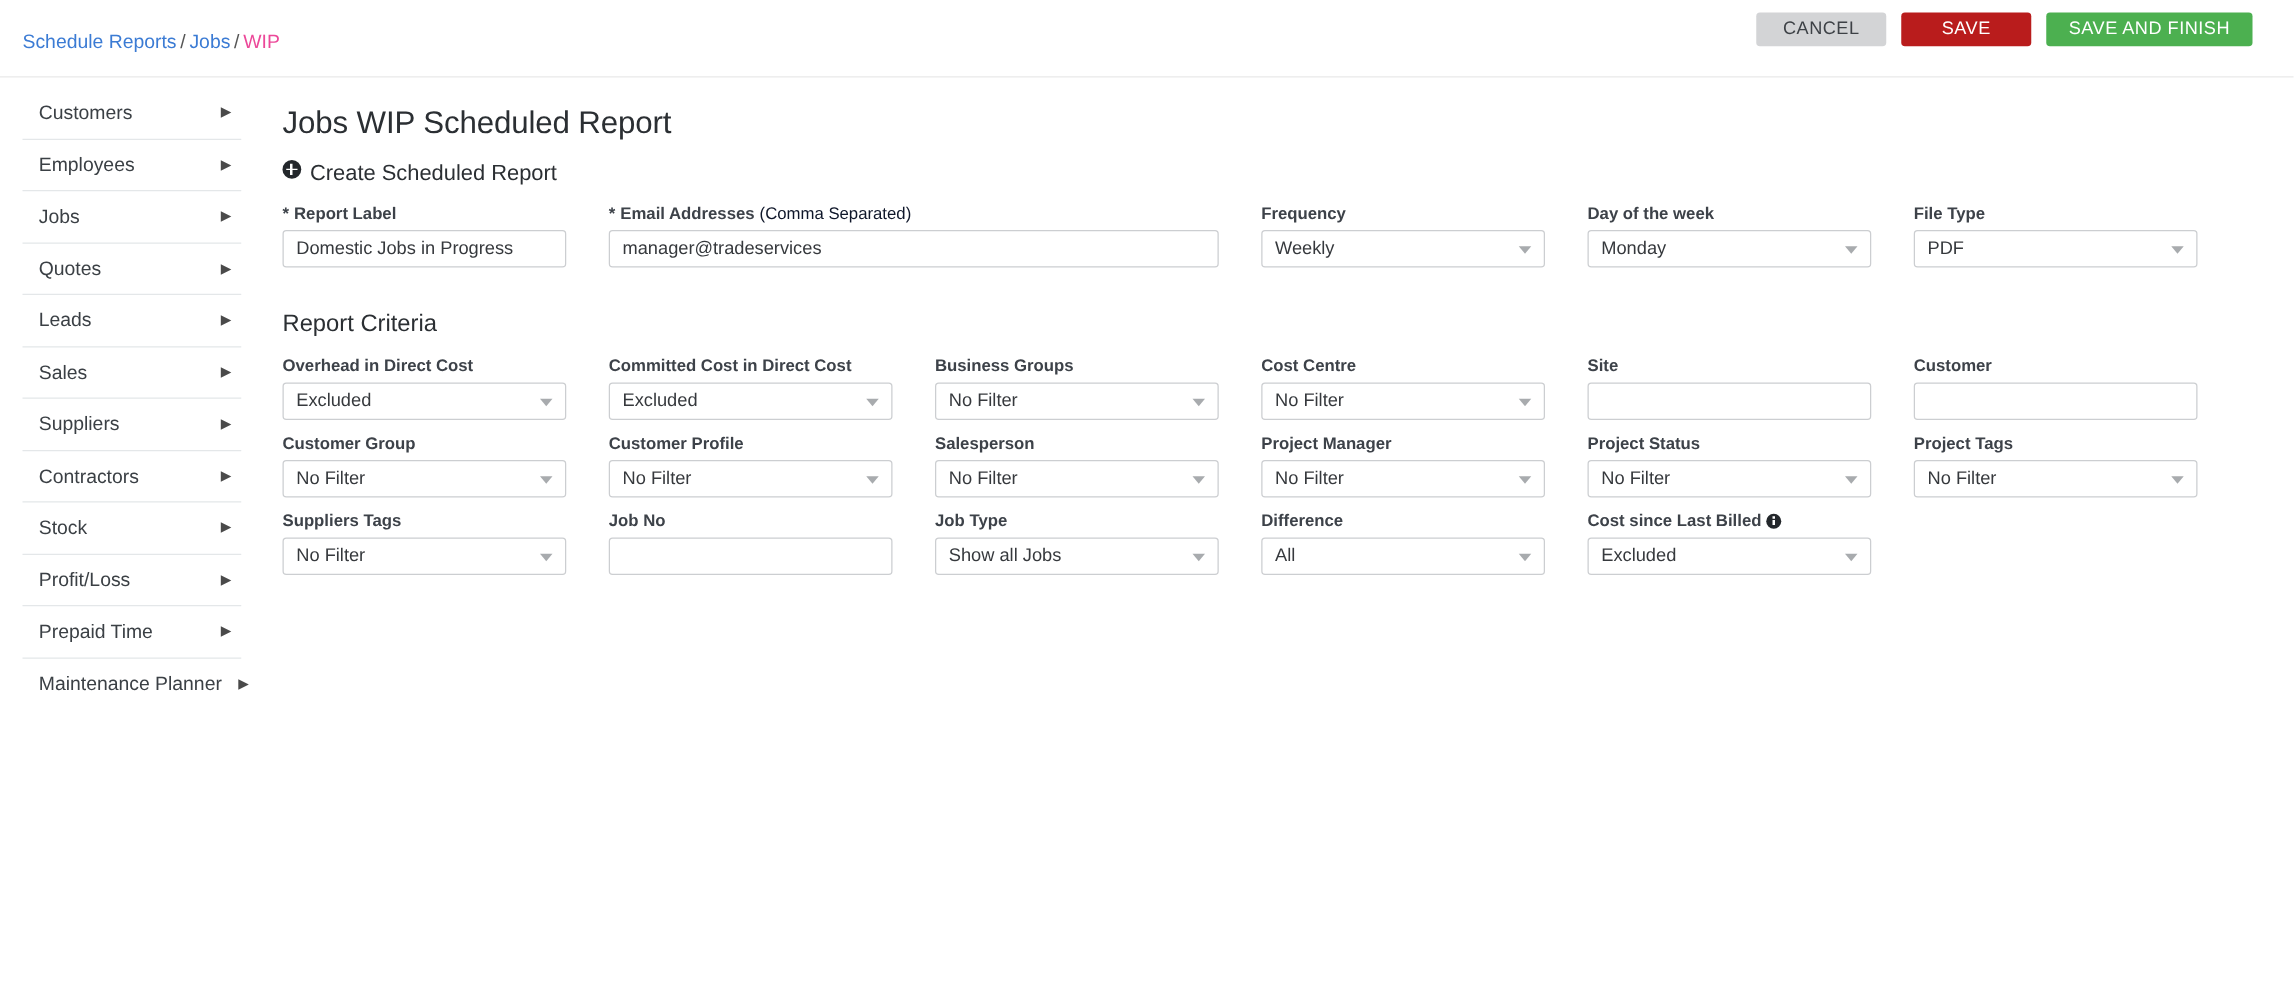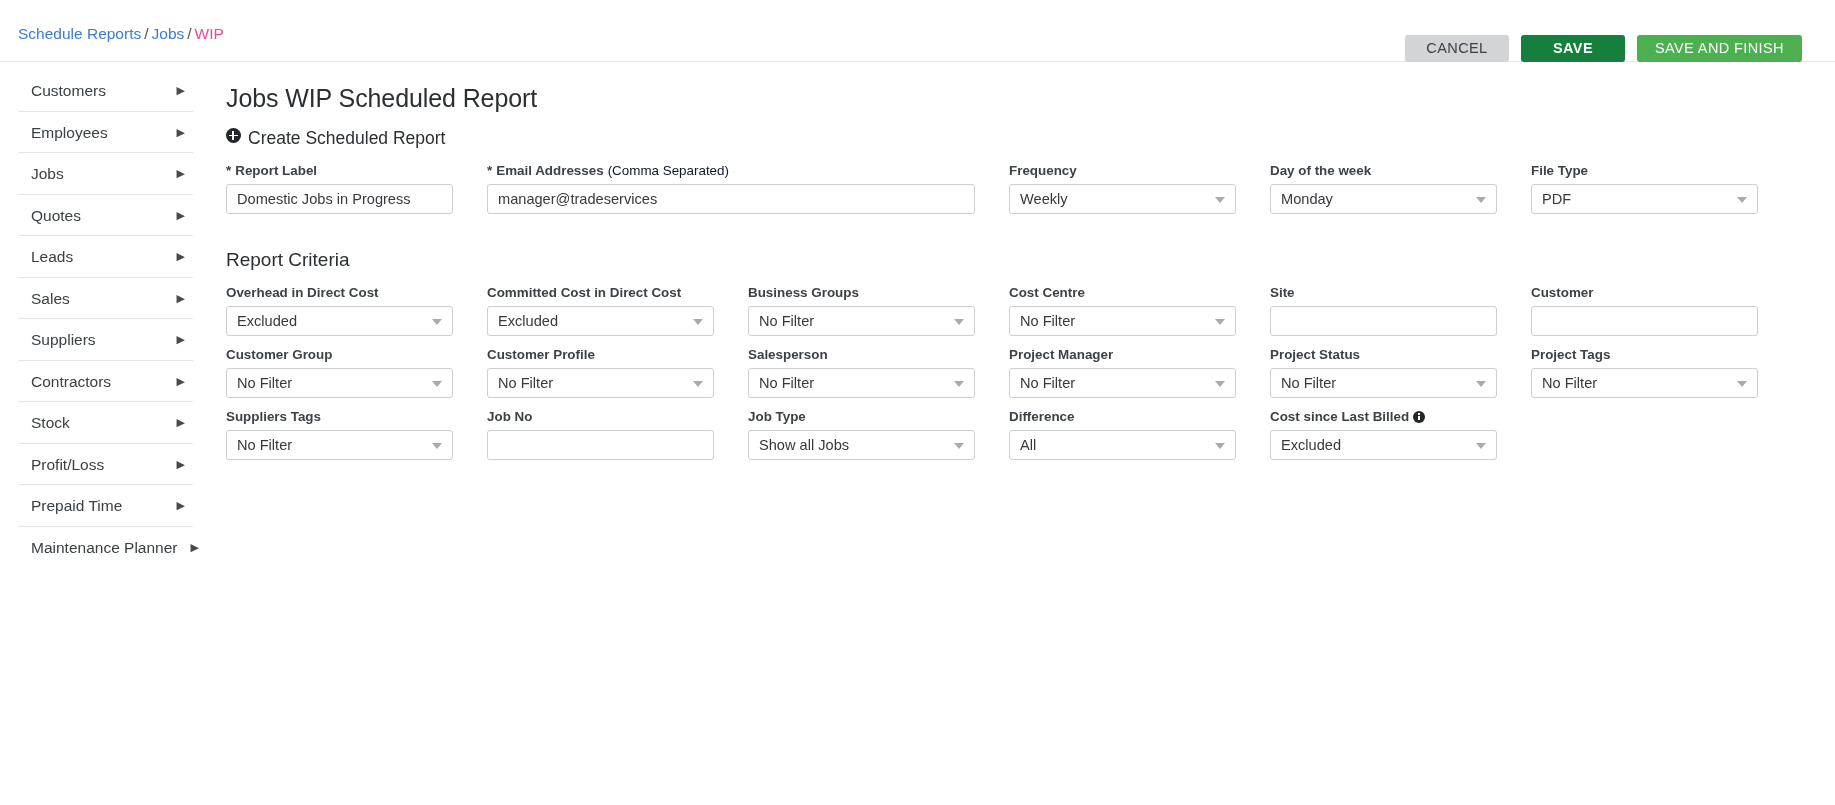--- a/index.html
+++ b/index.html
@@ -28,38 +28,38 @@
   }
   .breadcrumb a {
     color: #3b7bd4;
     text-decoration: none;
   }
   .breadcrumb .sep { color: #555; margin: 0 3px; }
   .breadcrumb .current { color: #ec4899; }
 
   .topbtns {
     position: absolute;
-    right: 33px; top: 35px;
+    right: 33px; top: 10px;
     display: flex;
     gap: 12px;
   }
   .btn {
     border: none;
     border-radius: 3px;
     font-size: 14.5px;
     letter-spacing: .4px;
     padding: 0 18px;
     height: 27px;
     line-height: 27px;
     cursor: pointer;
     font-family: "Liberation Sans", sans-serif;
     white-space: nowrap;
   }
   .btn-cancel { background: #d3d4d6; color: #3d4146; min-width: 104px; }
-  .btn-save   { background: #15803d; color: #ffffff; min-width: 104px; font-weight: bold; }
+  .btn-save   { background: #b91c1c; color: #ffffff; min-width: 104px; }
   .btn-finish { background: #4cb050; color: #ffffff; min-width: 154px; }
 
   
   .page { position: relative; width: 100%; height: 743px; }
 
   
   .sidebar {
     position: absolute;
     left: 18px; top: 8px;
     width: 175px;

